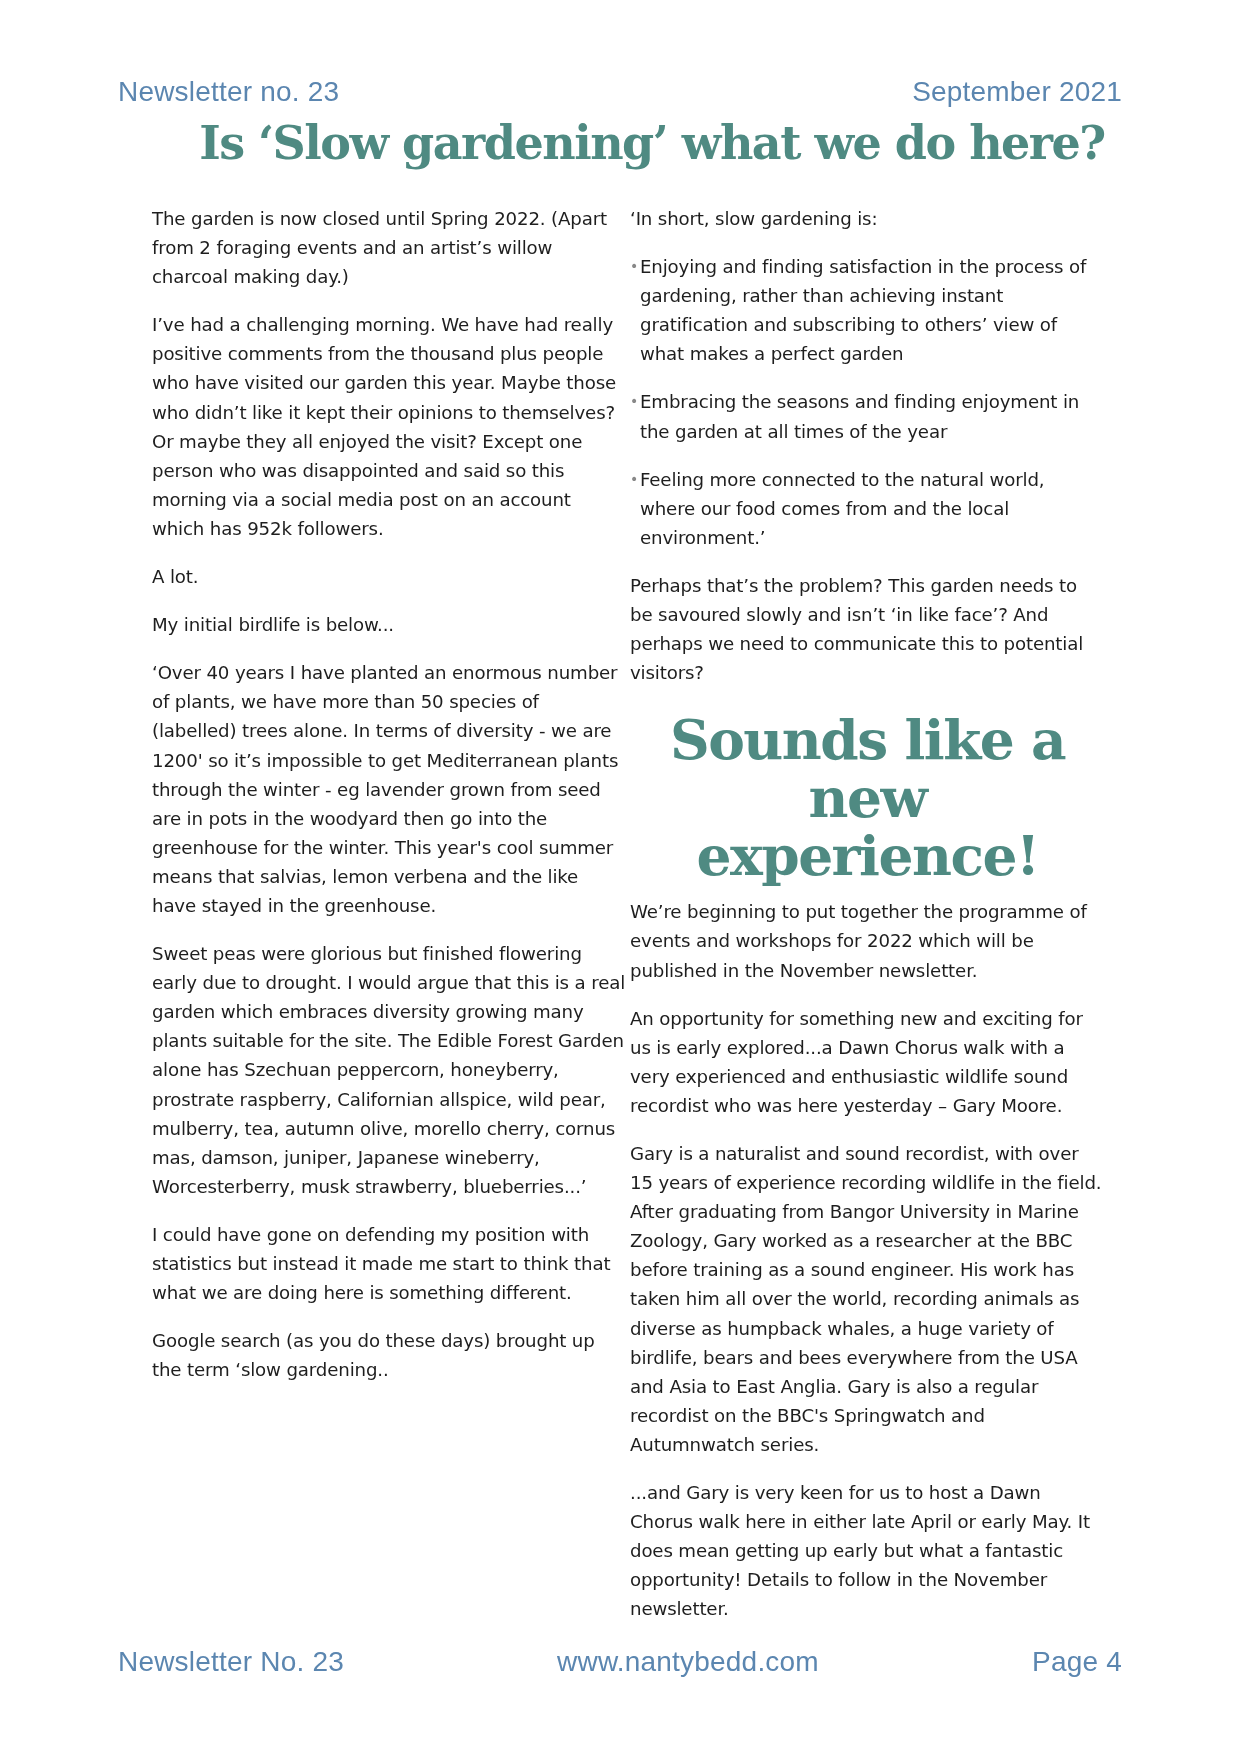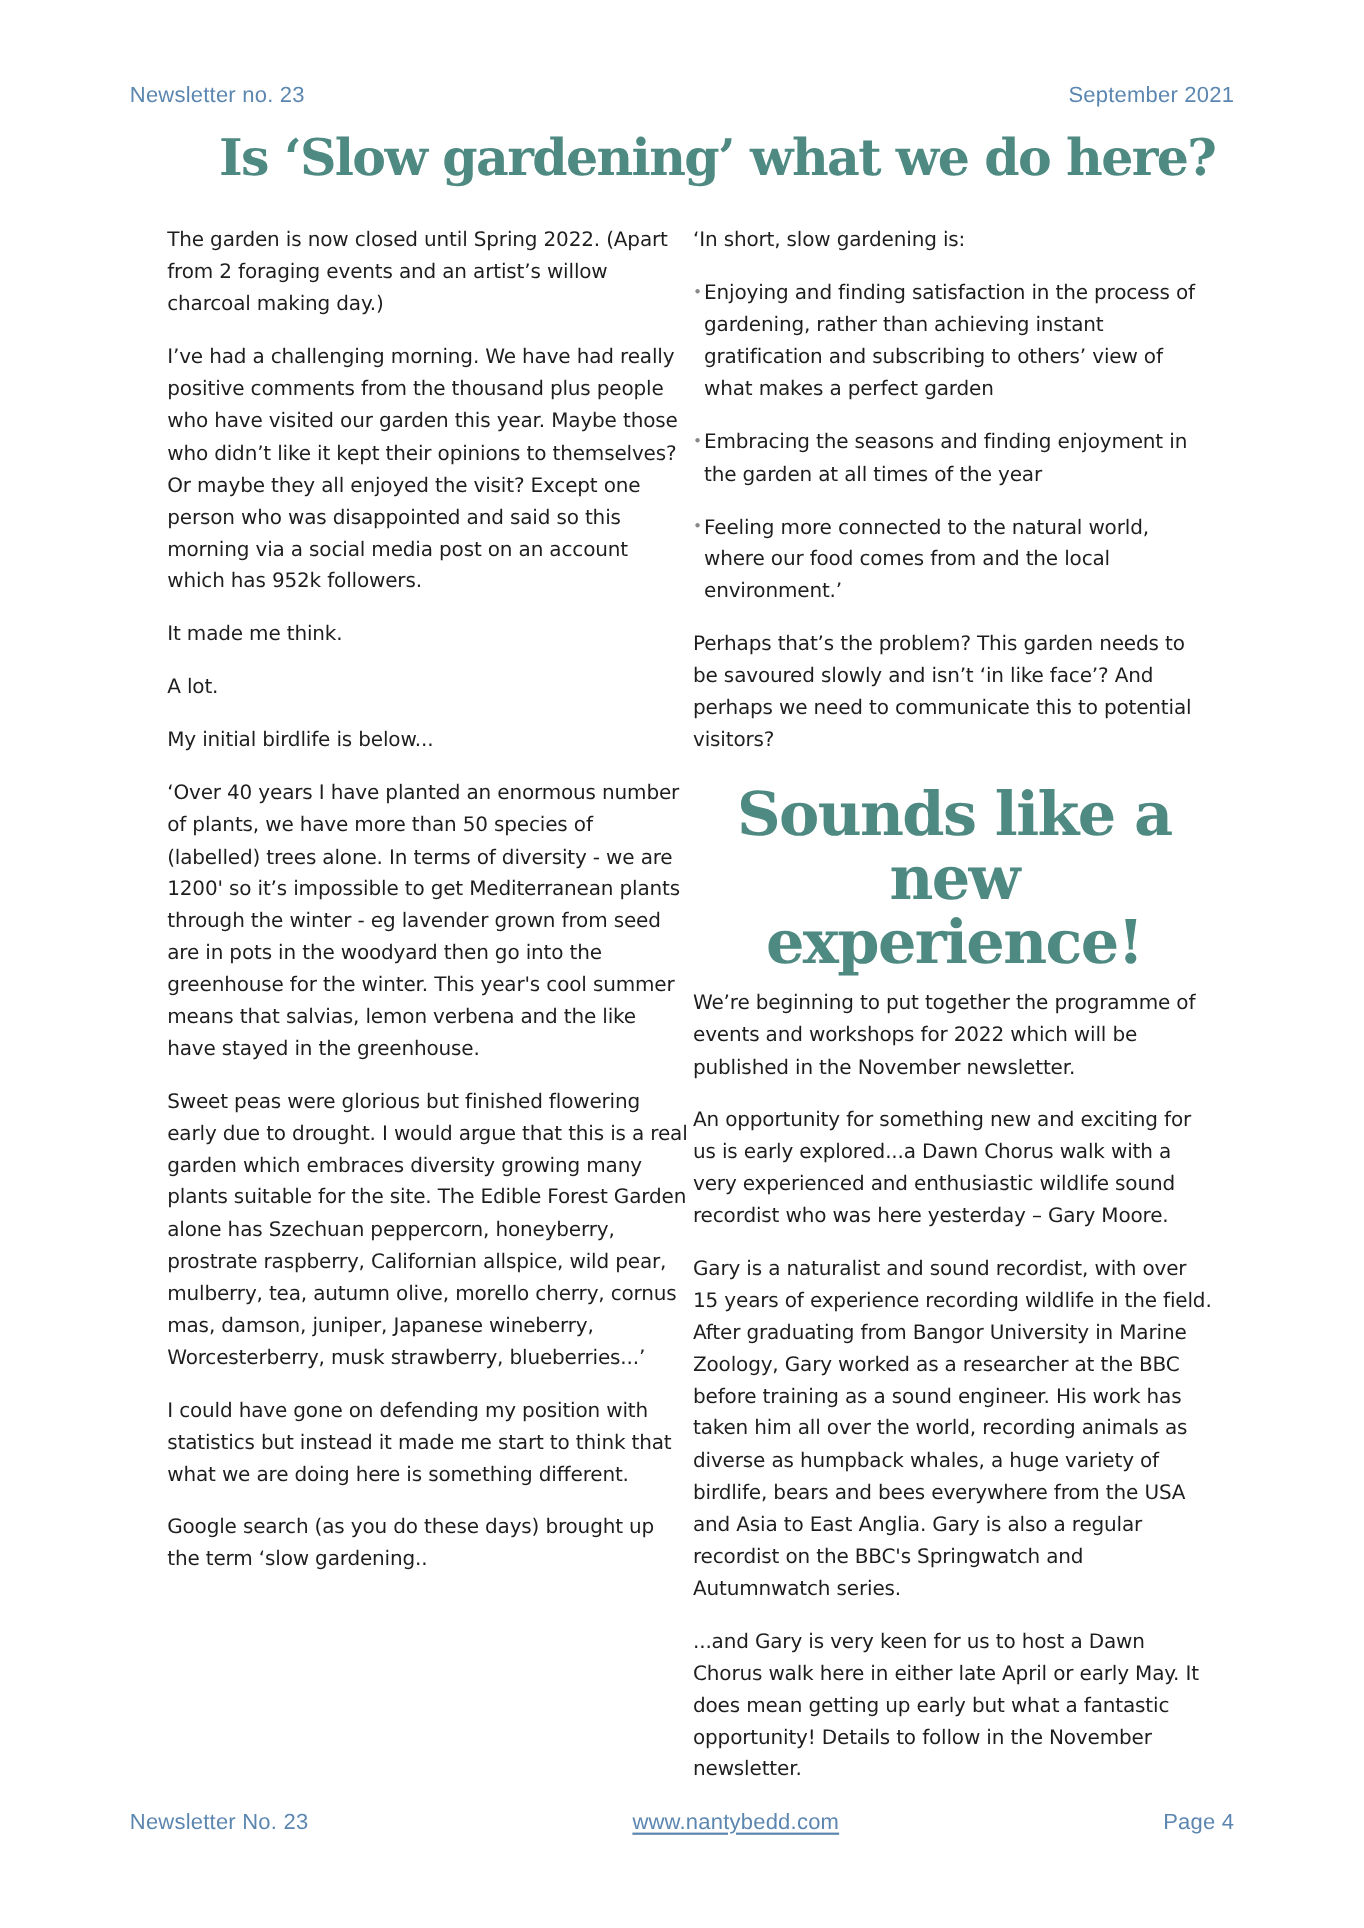--- a/index.html
+++ b/index.html
@@ -17,28 +17,27 @@
     }
     .hdr, .ftr {
       position: absolute;
       left: 118px;
       right: 118px;
       display: flex;
       justify-content: space-between;
       align-items: baseline;
       color: #5b86b0;
       font-family: "Liberation Sans", sans-serif;
-      font-size: 20px;
+      font-size: 28px;
       letter-spacing: 0.2px;
     }
     .hdr { top: 76px; }
     .ftr { top: 1646px; }
     .ftr a {
       color: #5b86b0;
-      text-decoration: underline;
       text-underline-offset: 3px;
     }
     .title {
       position: absolute;
       top: 116px;
       left: 0;
       width: 1240px;
       text-align: center;
       margin: 0;
       font-family: "DejaVu Serif", serif;
@@ -89,21 +88,20 @@
 <div class="hdr">
   <span>Newsletter no. 23</span>
   <span>September 2021</span>
 </div>
 
 <h1 class="title">Is ‘Slow gardening’ what we do here?</h1>
 
 <div class="col left">
   <p>The garden is now closed until Spring 2022. (Apart from 2 foraging events and an artist’s willow charcoal making day.)</p>
   <p>I’ve had a challenging morning.  We have had really positive comments from the thousand plus people who have visited our garden this year. Maybe those who didn’t like it kept their opinions to themselves?  Or maybe they all enjoyed the visit?  Except one person who was disappointed and said so this morning via a social media post on an account which has 952k followers.</p>
-  <p>It made me think.</p>
   <p>A lot.</p>
   <p>My initial birdlife is below...</p>
   <p>‘Over 40 years I have planted an enormous number of plants, we have more than 50 species of (labelled) trees alone. In terms of diversity - we are 1200' so it’s impossible to get Mediterranean plants through the winter - eg lavender grown from seed are in pots in the woodyard then go into the greenhouse for the winter. This year's cool summer means that salvias, lemon verbena and the like have stayed in the greenhouse.</p>
   <p>Sweet peas were glorious but finished flowering early due to drought. I would argue that this is a real garden which embraces diversity growing many plants suitable for the site. The Edible Forest Garden alone has Szechuan peppercorn, honeyberry, prostrate raspberry, Californian allspice, wild pear, mulberry, tea, autumn olive, morello cherry, cornus mas, damson, juniper, Japanese wineberry, Worcesterberry, musk strawberry, blueberries...’</p>
   <p>I could have gone on defending my position with statistics but instead it made me start to think that what we are doing here is something different.</p>
   <p>Google search (as you do these days) brought up the term ‘slow gardening..</p>
 </div>
 
 <div class="col right">
   <p>‘In short, slow gardening is:</p>

